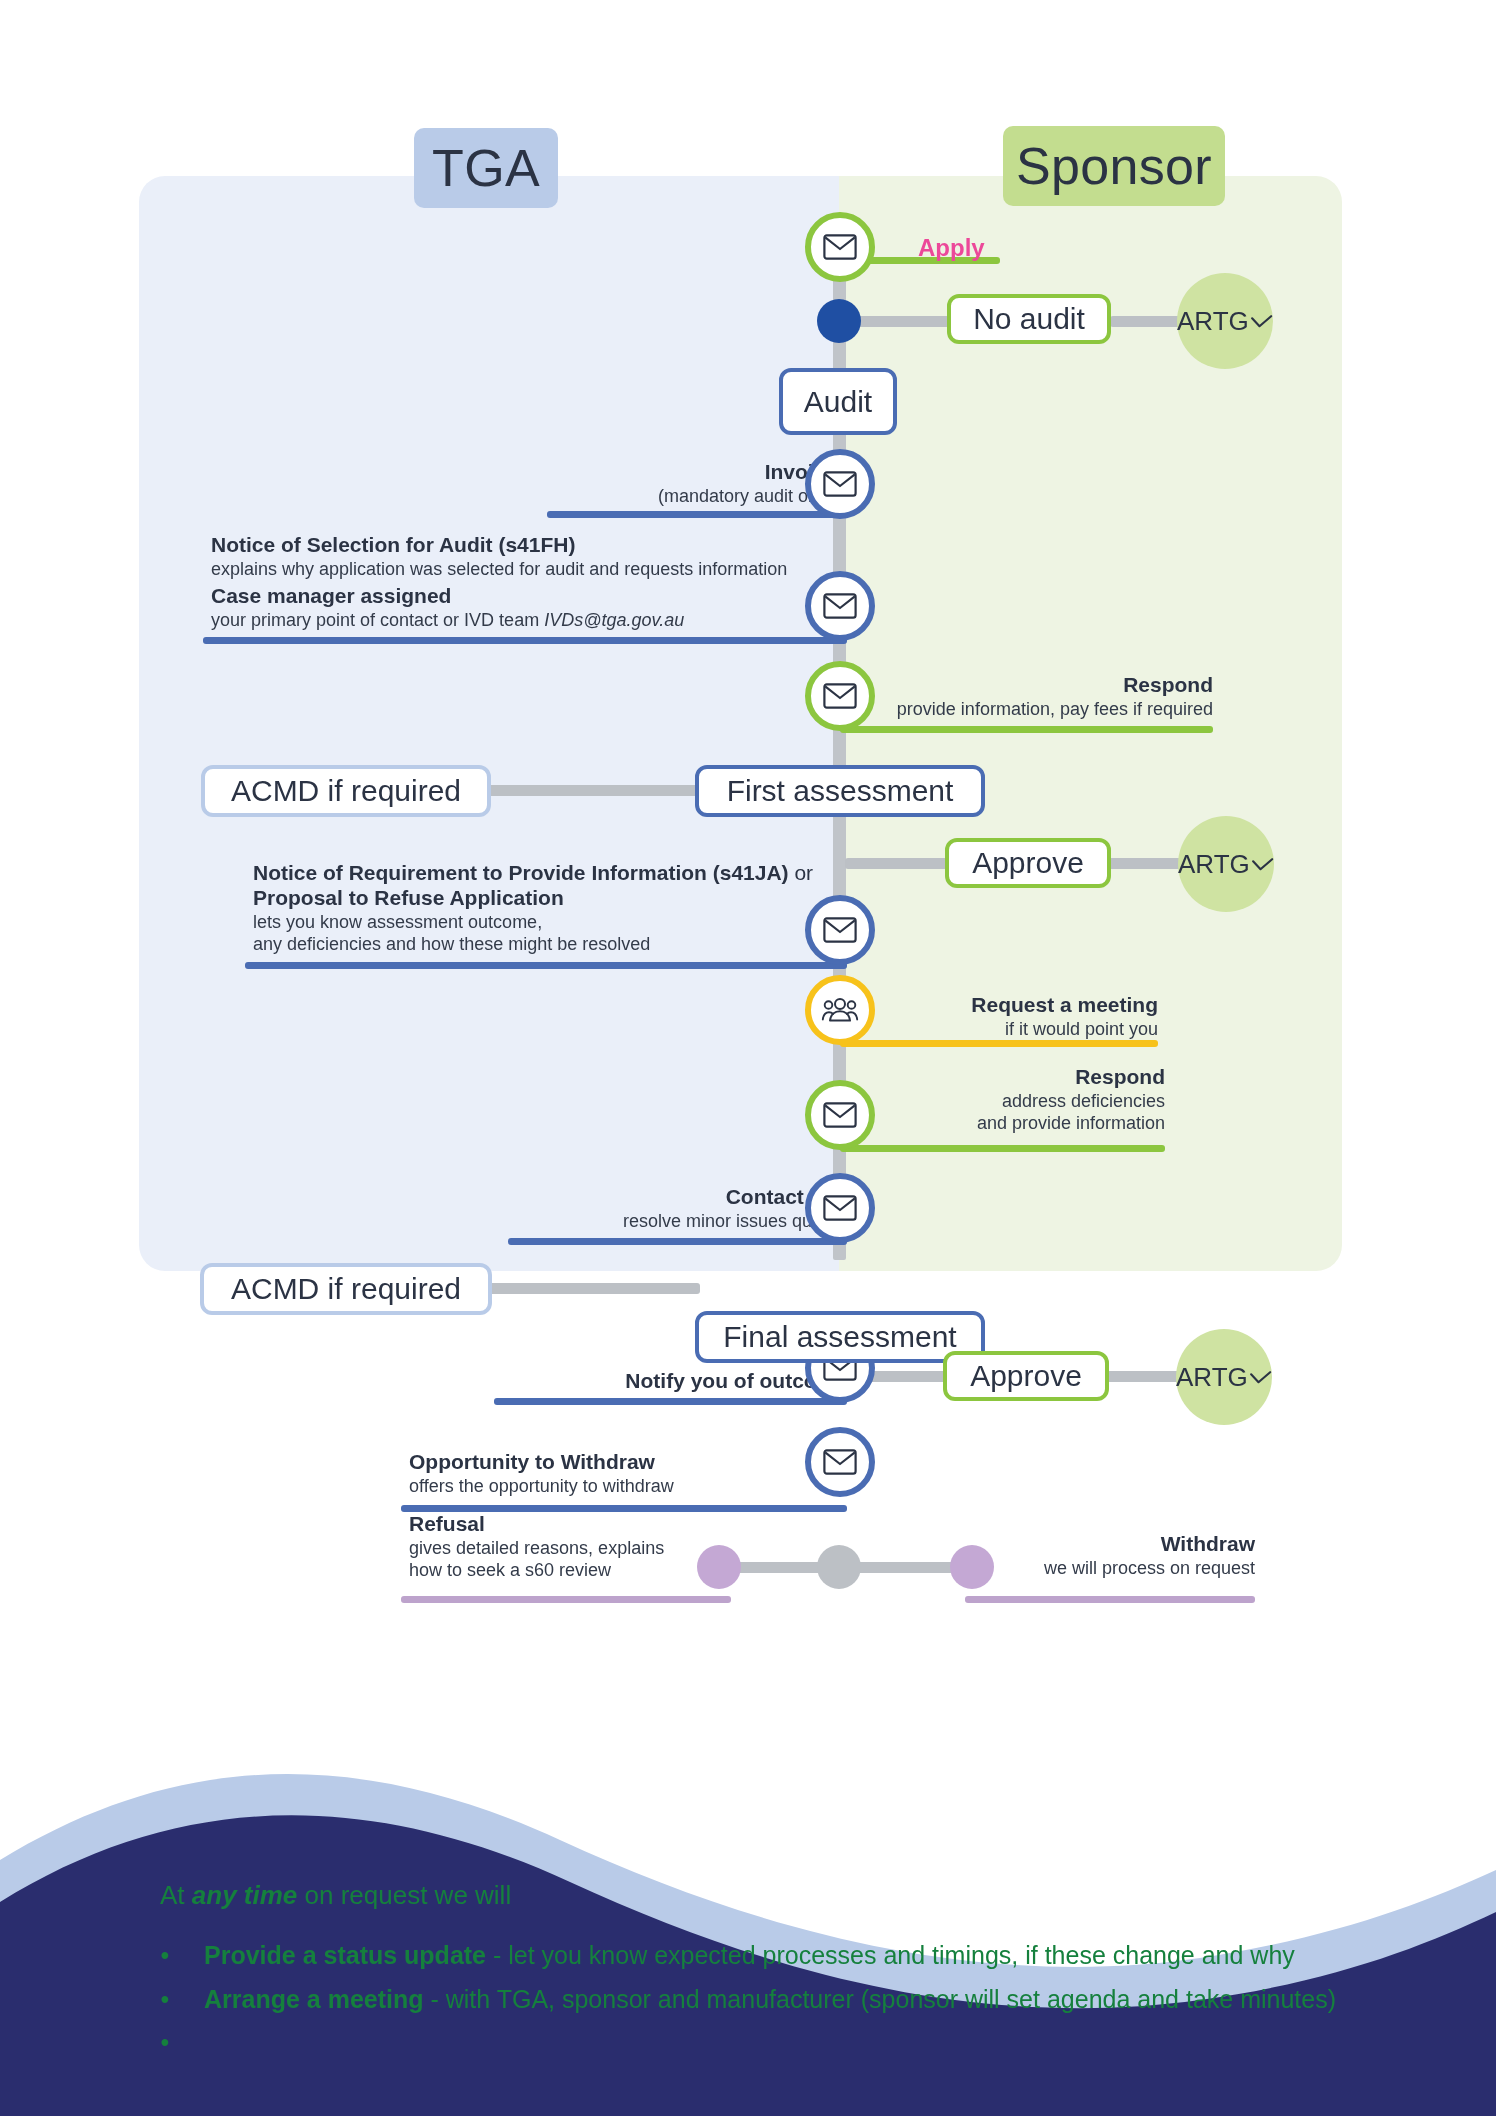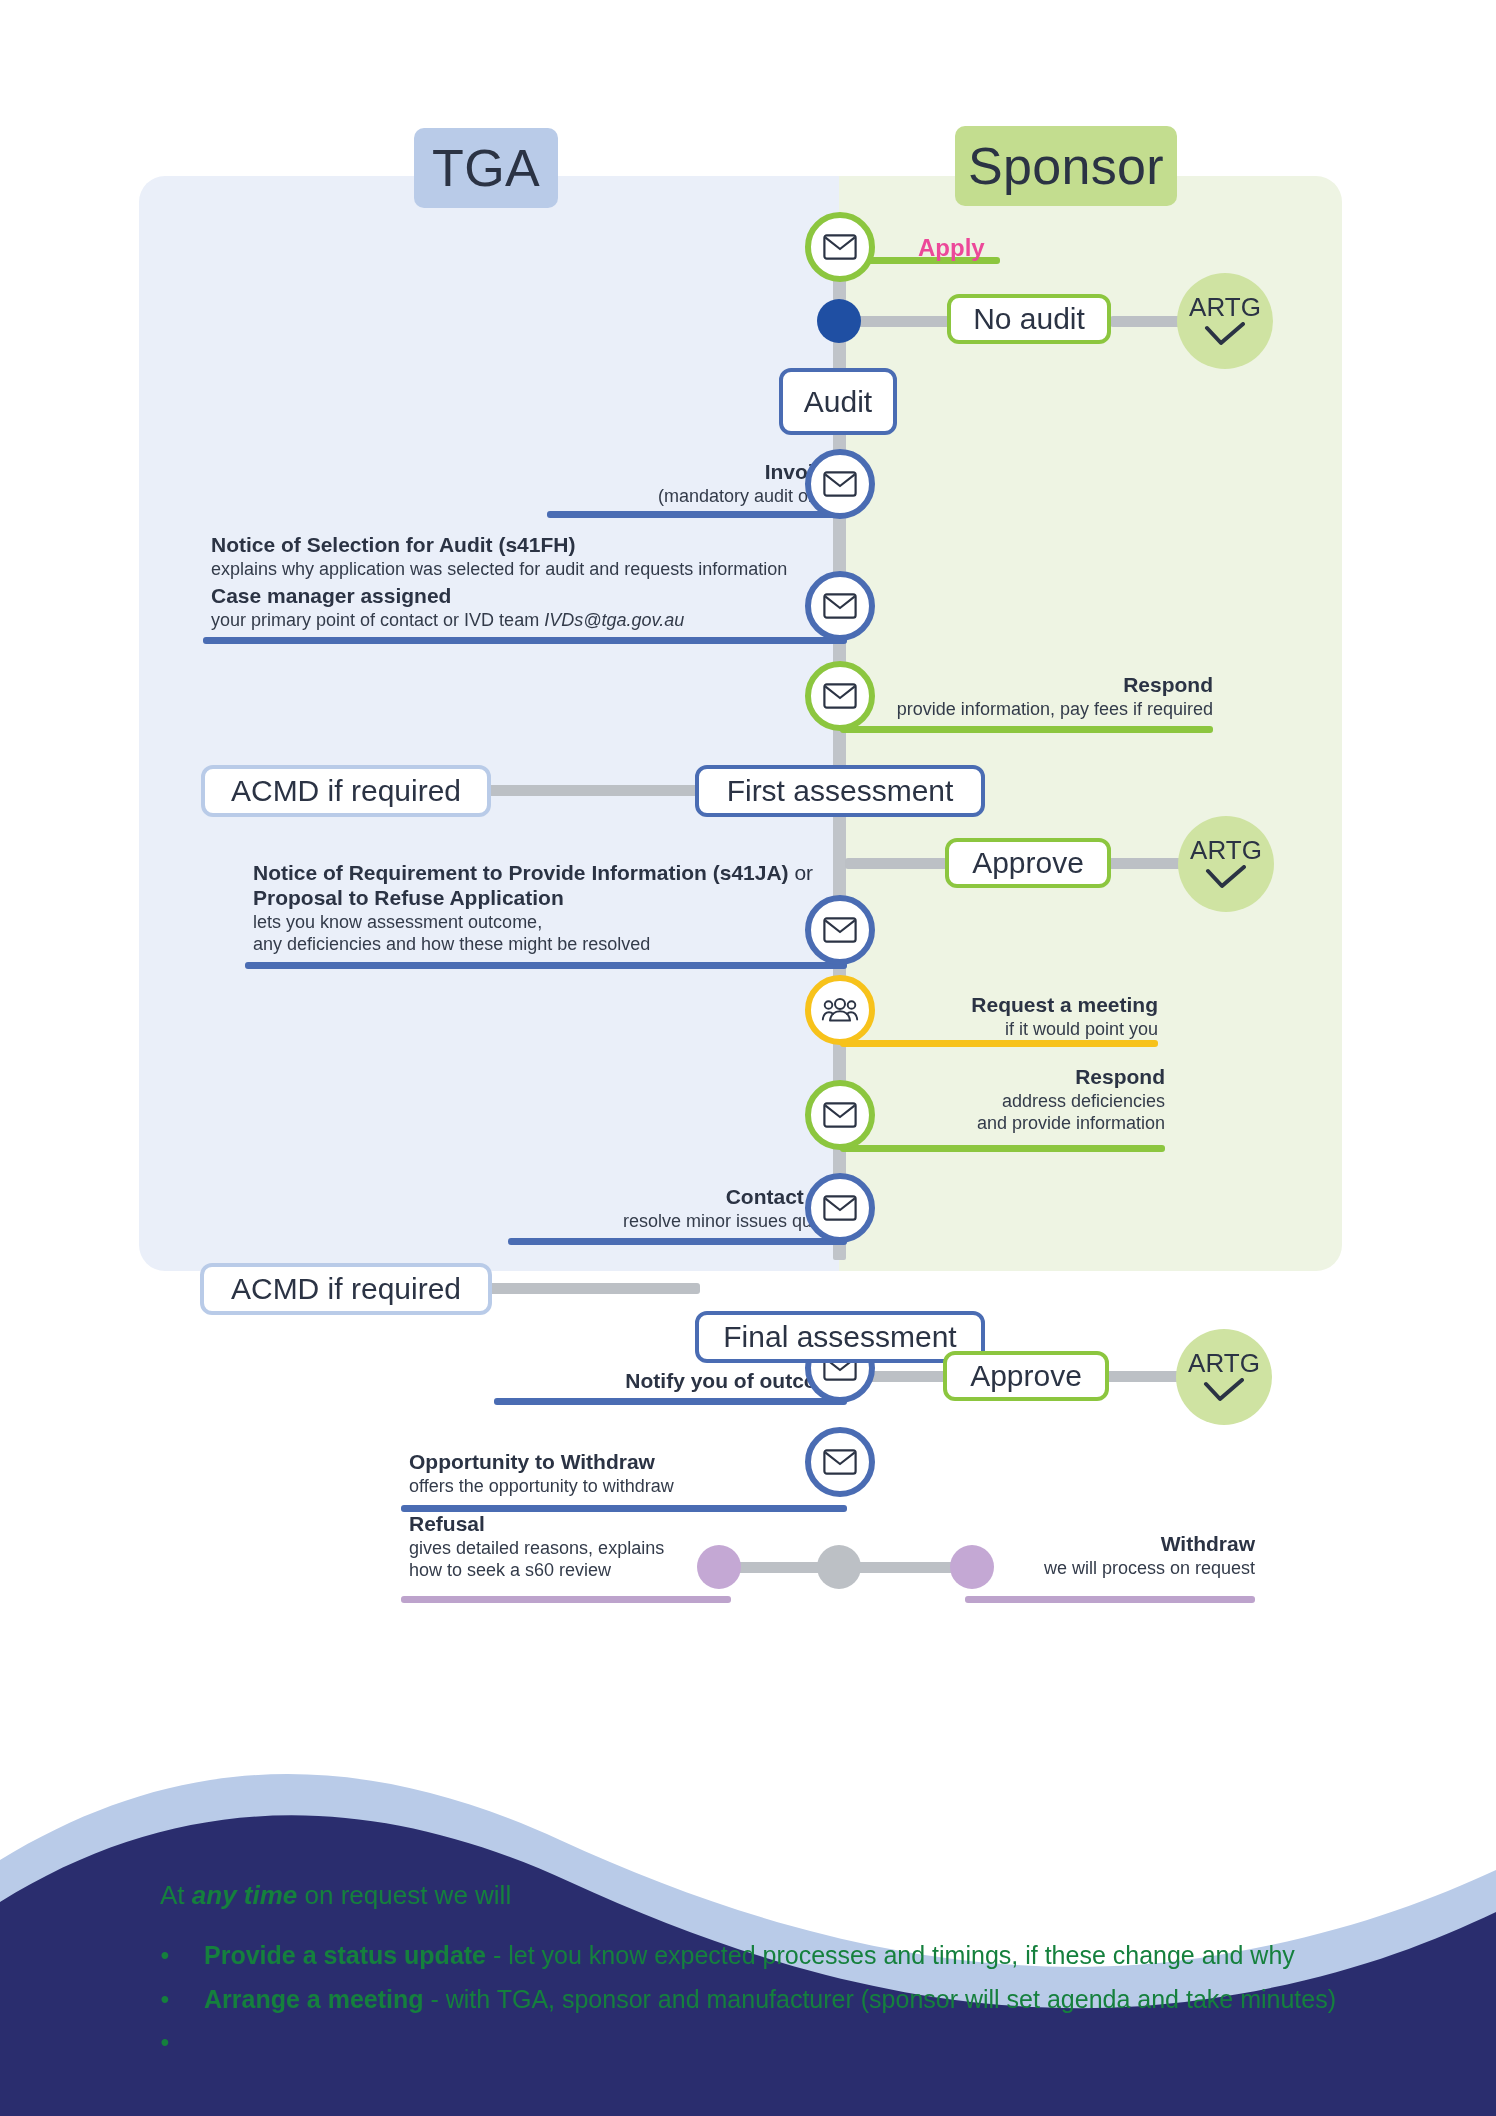--- a/index.html
+++ b/index.html
@@ -24,21 +24,21 @@
     left:839px; top:176px; width:503px; height:1095px;
     background:#eef4e3; border-radius:0 26px 26px 0;
   }
 
   .hdr-chip {
     position:absolute; border-radius:10px;
     display:flex; align-items:center; justify-content:center;
     font-size:52px; color:#2b3344; letter-spacing:.3px;
   }
   #hdr-tga    { left:414px; top:128px; width:144px; height:80px; background:#b9cbe8; }
-  #hdr-sponsor{ left:955px; top:126px; width:222px; height:80px; background:#c3dd8f; }
+  #hdr-sponsor{ left:1003px; top:126px; width:222px; height:80px; background:#c3dd8f; }
 
   
   #spine {
     position:absolute; left:833px; top:220px; width:13px; height:1040px;
     background:#c0c4c9; border-radius:2px;
   }
 
   
   .conn { position:absolute; border-radius:3px; }
   .conn.grey  { background:#bcc0c5; }
@@ -72,21 +72,21 @@
     display:flex; align-items:center; justify-content:center;
     font-size:30px; color:#2b3344; z-index:6; white-space:nowrap;
   }
   .pill.blue-strong { border:4px solid #4a6cb3; }
   .pill.blue-soft   { border:4px solid #b9cbe8; }
   .pill.green       { border:4px solid #8cc63f; }
 
   
   .artg {
     position:absolute; width:96px; height:96px; border-radius:50%;
-    background:#cfe3a2; display:flex; flex-direction:column;
+    background:#cfe3a2; display:flex; flex-direction:row;
     align-items:center; justify-content:center; gap:1px; z-index:6;
   }
   .artg .artg-label { font-size:26px; color:#2b3344; line-height:1; }
   .artg svg { display:block; margin-top:1px; }
 
   
   .tblock { position:absolute; z-index:3; }
   .tblock .t-title { font-size:21px; font-weight:bold; color:#2b3344; line-height:1.18; }
   .tblock .t-sub   { font-size:18px; color:#333b4a; line-height:1.24; }
   .tblock.right { text-align:right; }

